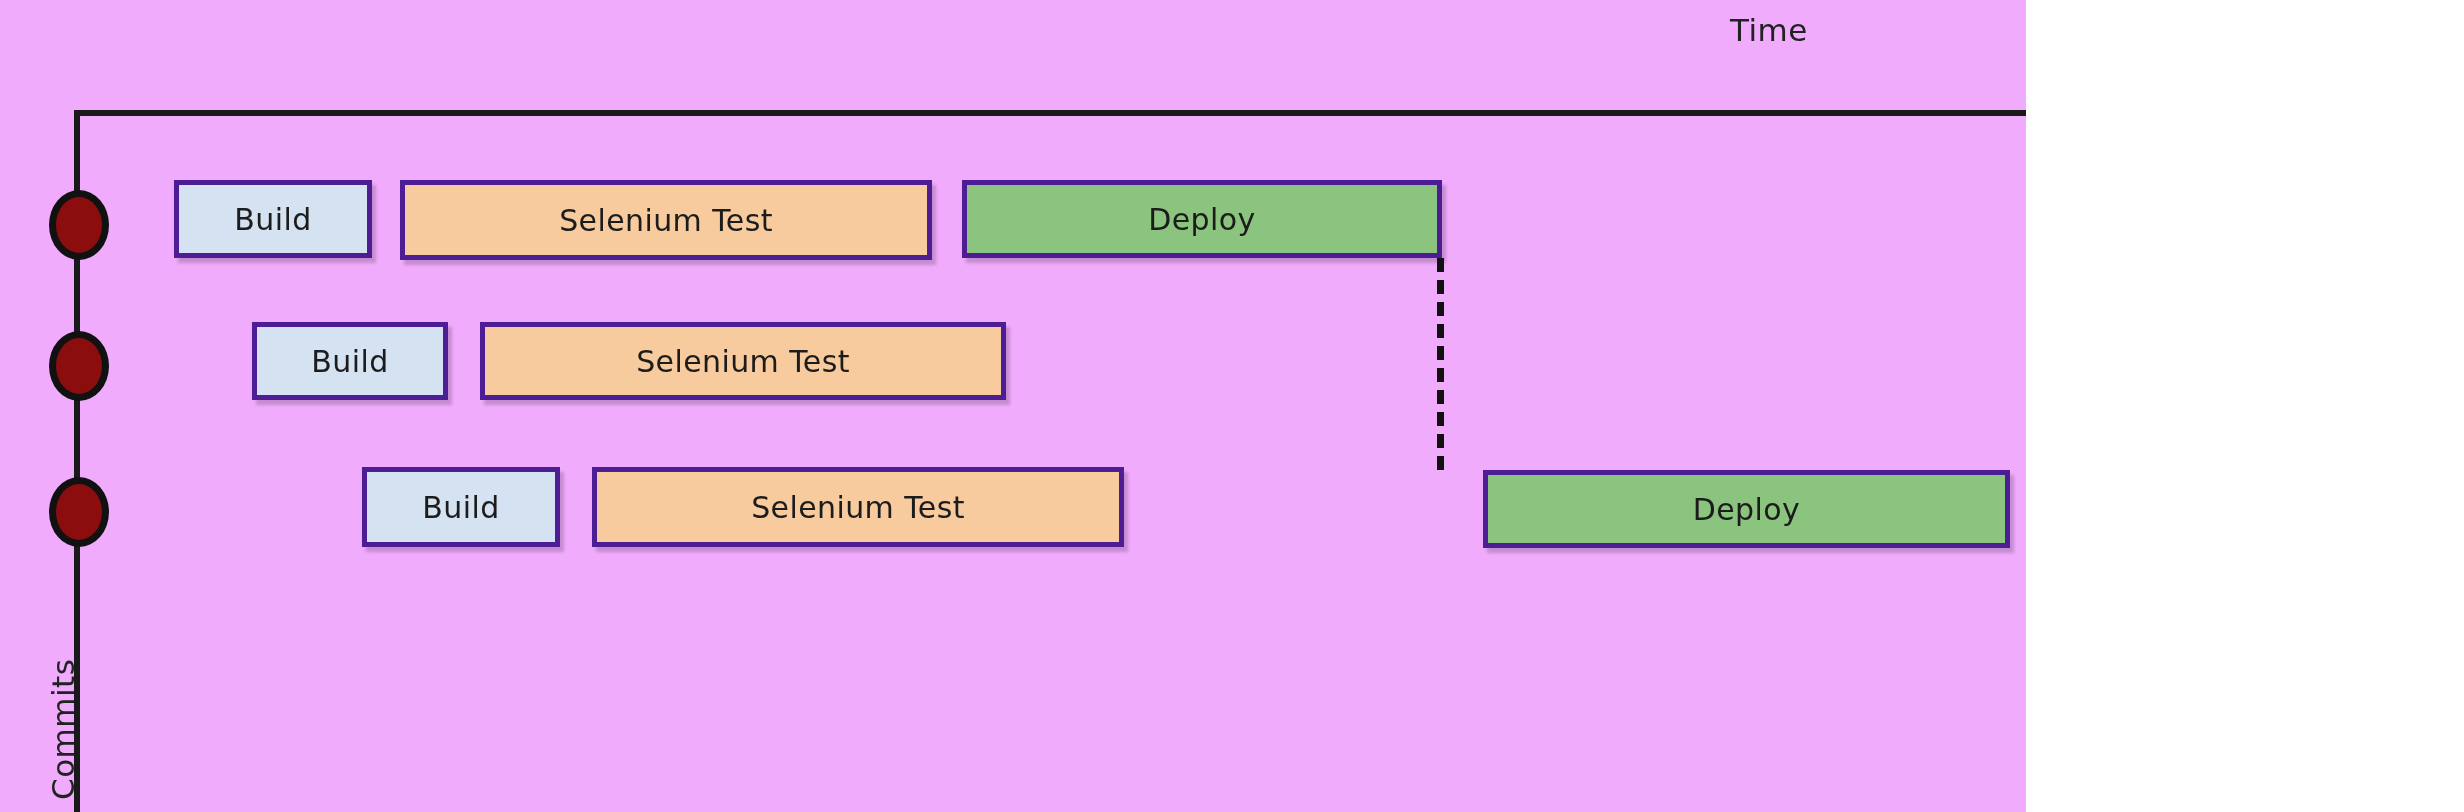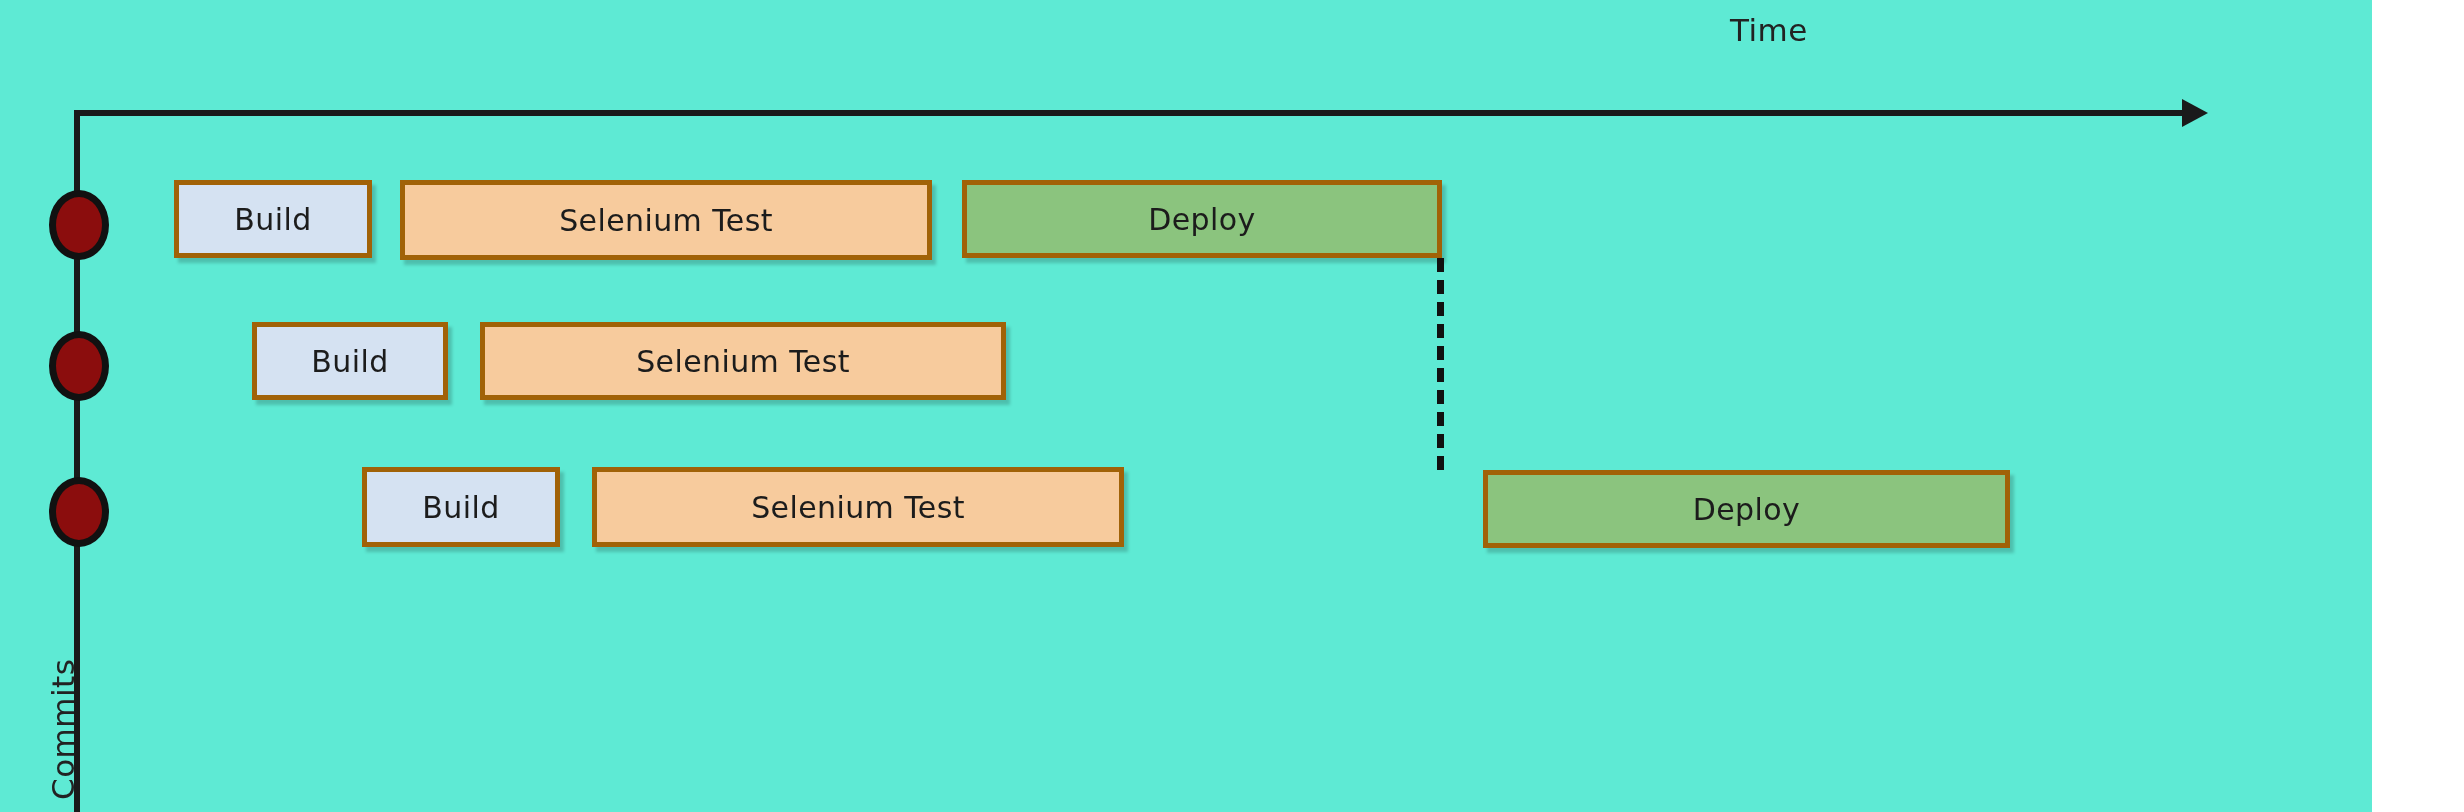--- a/index.html
+++ b/index.html
@@ -5,23 +5,23 @@
   html, body {
     margin: 0;
     padding: 0;
     background: #ffffff;
   }
   body {
     font-family: "DejaVu Sans", "Liberation Sans", sans-serif;
   }
   #canvas {
     position: relative;
-    width: 2372px;
+    width: 2026px;
     height: 812px;
-    background: #5eead4;
+    background: #f0abfc;
     overflow: hidden;
     text-decoration: underline;
   }
   
   .axis-vline {
     position: absolute;
     background: #1a1a1a;
   }
   .axis-hline {
     position: absolute;
@@ -55,21 +55,21 @@
   .commit-dot {
     position: absolute;
     border-radius: 50%;
     border: 7px solid #111111;
     box-sizing: border-box;
   }
   
   .stage-box {
     position: absolute;
     box-sizing: border-box;
-    border: 5px solid #a16207;
+    border: 5px solid #4c1d95;
     display: flex;
     align-items: center;
     justify-content: center;
     font-size: 30px;
     color: #1c1c1c;
     letter-spacing: 0.4px;
     box-shadow: 4px 5px 3px rgba(0,0,0,0.18);
     white-space: nowrap;
   }
   

